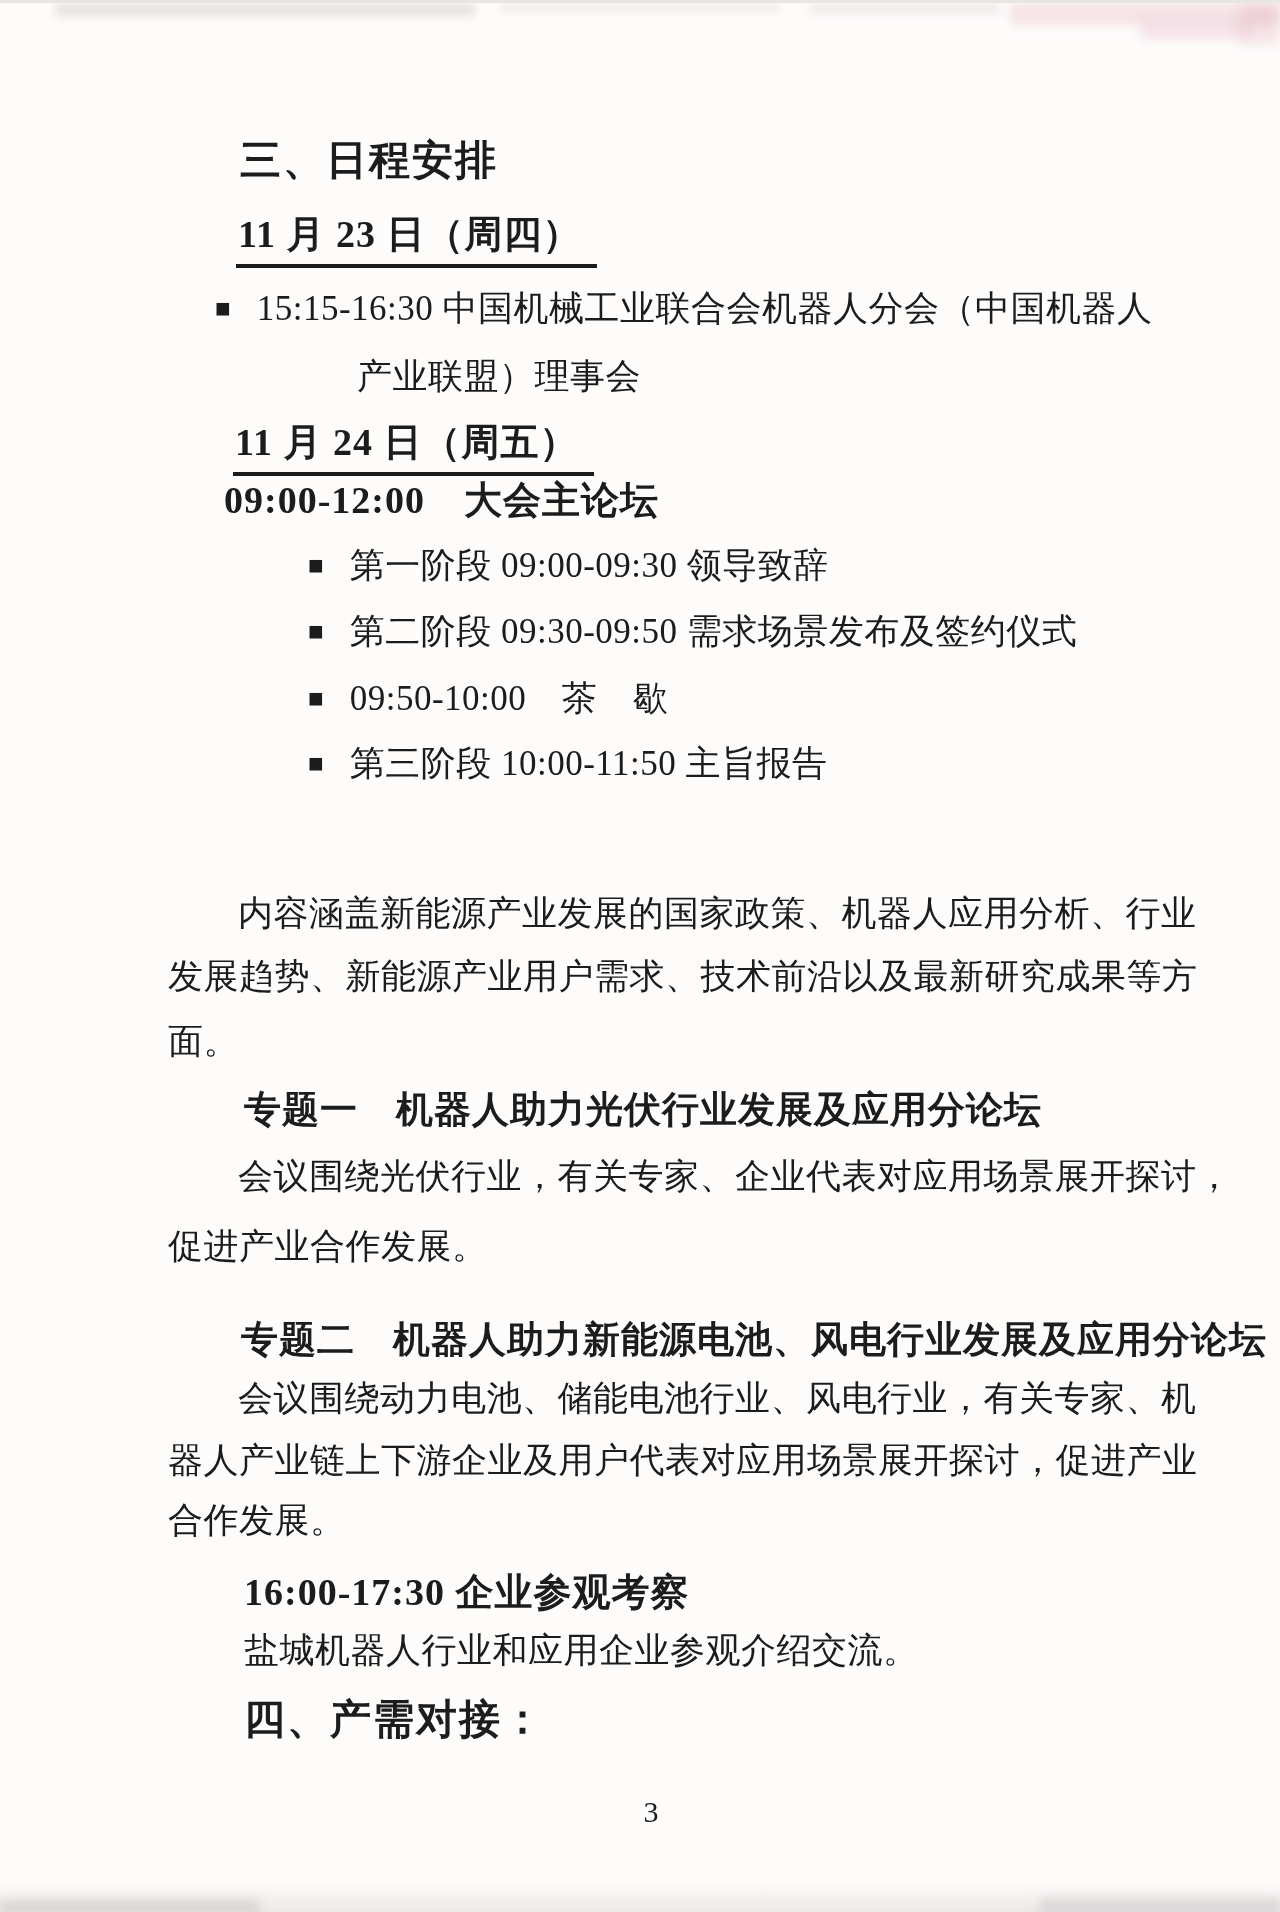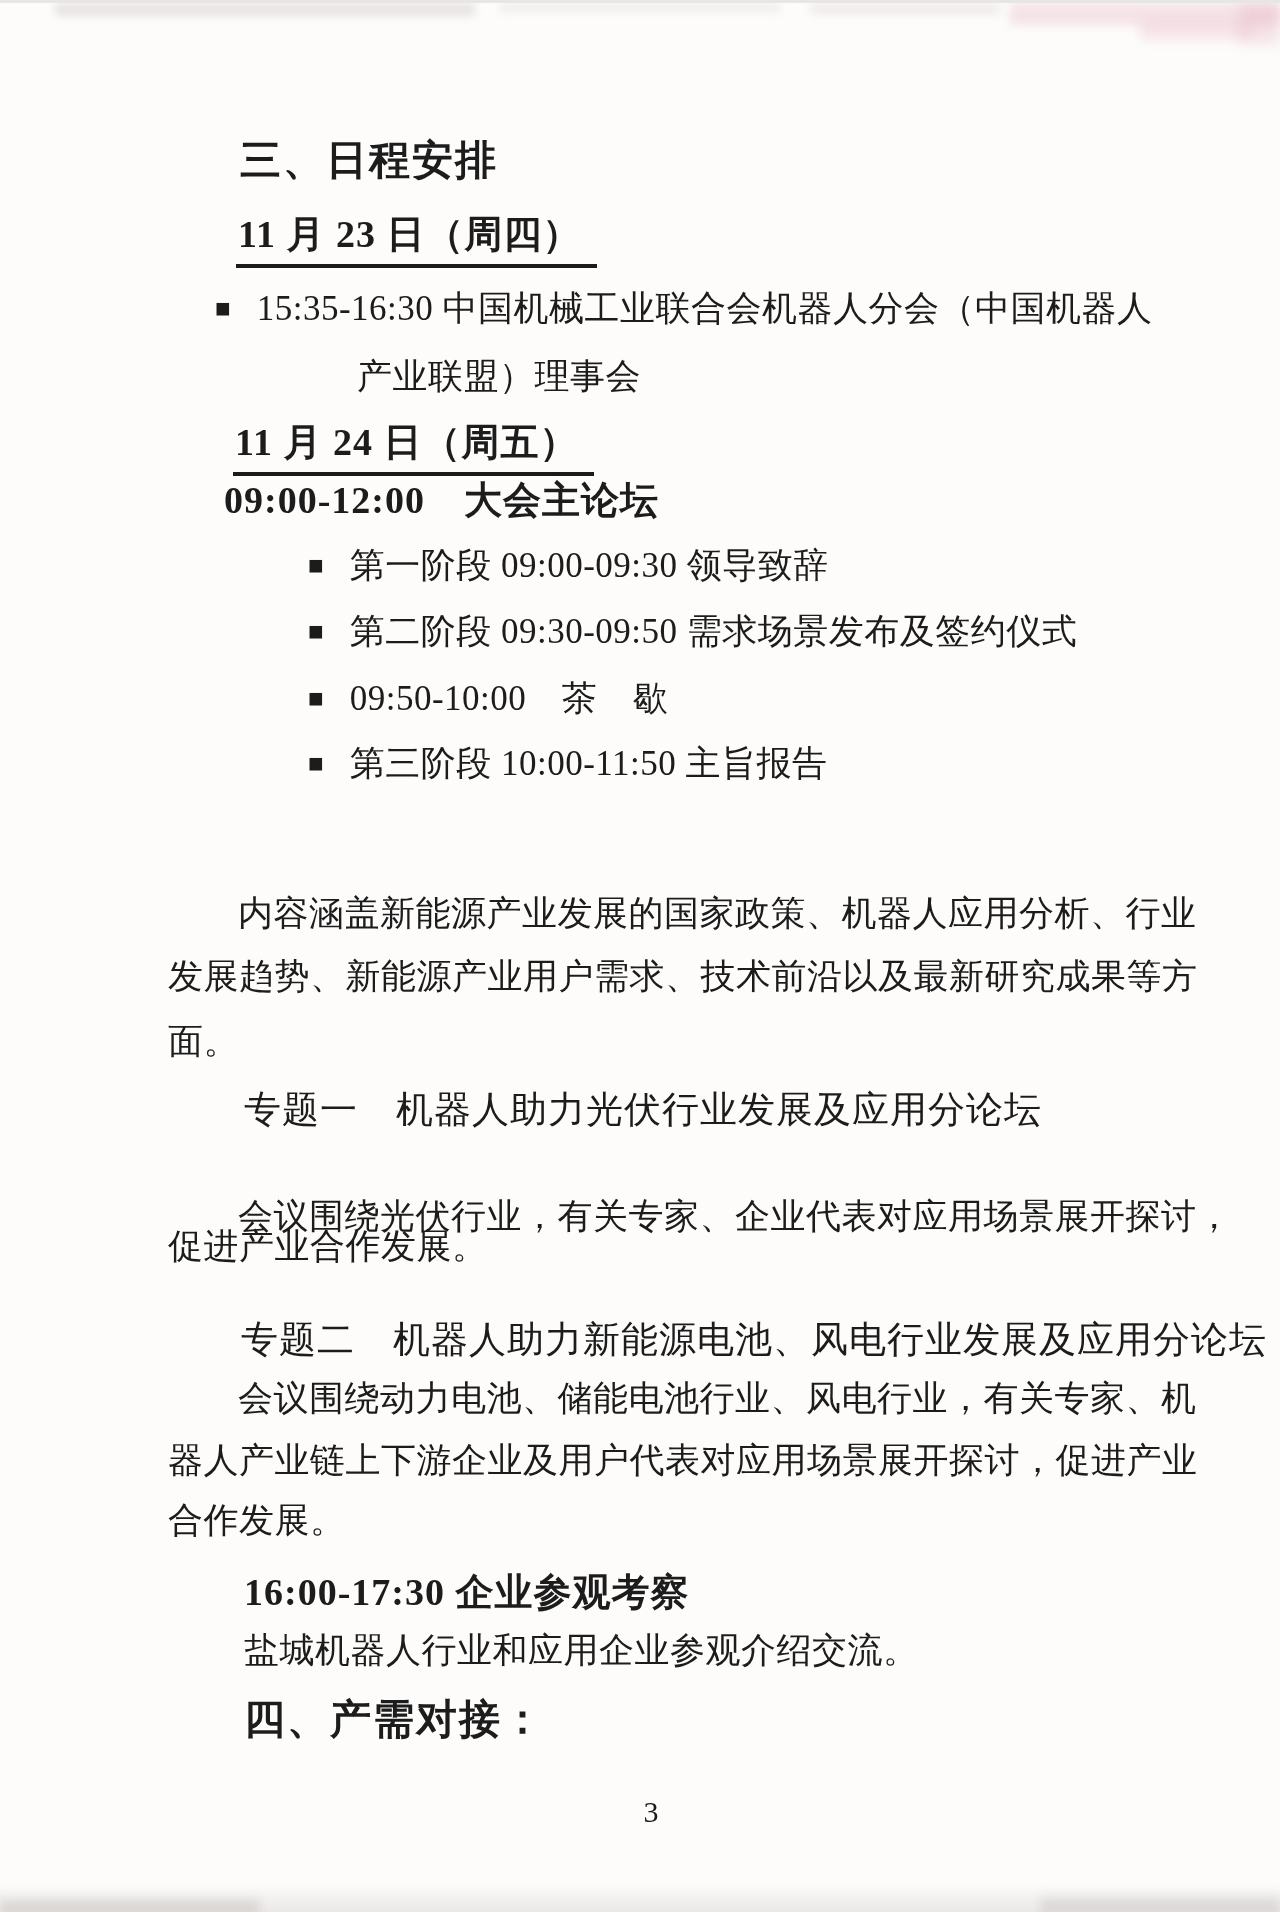--- a/index.html
+++ b/index.html
@@ -21,21 +21,21 @@
     letter-spacing:0.5px;
   }
   .h-major{font-size:41px;font-weight:bold;letter-spacing:2px;}
   .h-date{font-size:38px;font-weight:bold;letter-spacing:1px;}
   .h-date .u{
     display:inline-block;
     border-bottom:4px solid #1b1b1b;
     padding:0 16px 5px 2px;
   }
   .h-session{font-size:38px;font-weight:bold;letter-spacing:1px;}
-  .h-topic{font-size:37px;font-weight:normal;letter-spacing:1px;}
+  .h-topic{font-size:37px;font-weight:bold;letter-spacing:1px;}
   .bullet-line{display:flex;align-items:flex-start;}
   .bullet{
     flex:0 0 auto;
     font-size:26px;
     line-height:44px;
     margin-right:26px;
     letter-spacing:0;
   }
   .pagenum{
     position:absolute;
@@ -77,21 +77,21 @@
   <div class="smudge sm-bottom-r"></div>
 
   <div class="line h-major" style="left:240px;top:132px;">三、日程安排</div>
 
   <div class="line h-date" style="left:236px;top:208px;">
     <span class="u">11 月 23 日（周四）</span>
   </div>
 
   <div class="line bullet-line" style="left:215px;top:284px;">
     <span class="bullet">■</span>
-    <span>15:35-16:30 中国机械工业联合会机器人分会（中国机器人</span>
+    <span>15:15-16:30 中国机械工业联合会机器人分会（中国机器人</span>
   </div>
   <div class="line" style="left:357px;top:352px;">产业联盟）理事会</div>
 
   <div class="line h-date" style="left:233px;top:416px;">
     <span class="u">11 月 24 日（周五）</span>
   </div>
 
   <div class="line h-session" style="left:224px;top:474px;">09:00-12:00　大会主论坛</div>
 
   <div class="line bullet-line" style="left:308px;top:541px;">
@@ -110,21 +110,21 @@
     <span class="bullet">■</span>
     <span>第三阶段 10:00-11:50 主旨报告</span>
   </div>
 
 
   <div class="line" style="left:238px;top:889px;">内容涵盖新能源产业发展的国家政策、机器人应用分析、行业</div>
   <div class="line" style="left:168px;top:952px;">发展趋势、新能源产业用户需求、技术前沿以及最新研究成果等方</div>
   <div class="line" style="left:168px;top:1017px;">面。</div>
 
   <div class="line h-topic" style="left:244px;top:1084px;">专题一　机器人助力光伏行业发展及应用分论坛</div>
-  <div class="line" style="left:238px;top:1192px;text-align:center;">会议围绕光伏行业，有关专家、企业代表对应用场景展开探讨，</div>
+  <div class="line" style="left:238px;top:1152px;text-align:center;">会议围绕光伏行业，有关专家、企业代表对应用场景展开探讨，</div>
   <div class="line" style="left:168px;top:1222px;">促进产业合作发展。</div>
 
   <div class="line h-topic" style="left:241px;top:1314px;">专题二　机器人助力新能源电池、风电行业发展及应用分论坛</div>
   <div class="line" style="left:238px;top:1374px;">会议围绕动力电池、储能电池行业、风电行业，有关专家、机</div>
   <div class="line" style="left:168px;top:1436px;">器人产业链上下游企业及用户代表对应用场景展开探讨，促进产业</div>
   <div class="line" style="left:168px;top:1496px;">合作发展。</div>
 
   <div class="line h-session" style="left:244px;top:1566px;">16:00-17:30 企业参观考察</div>
   <div class="line" style="left:244px;top:1626px;">盐城机器人行业和应用企业参观介绍交流。</div>
 

